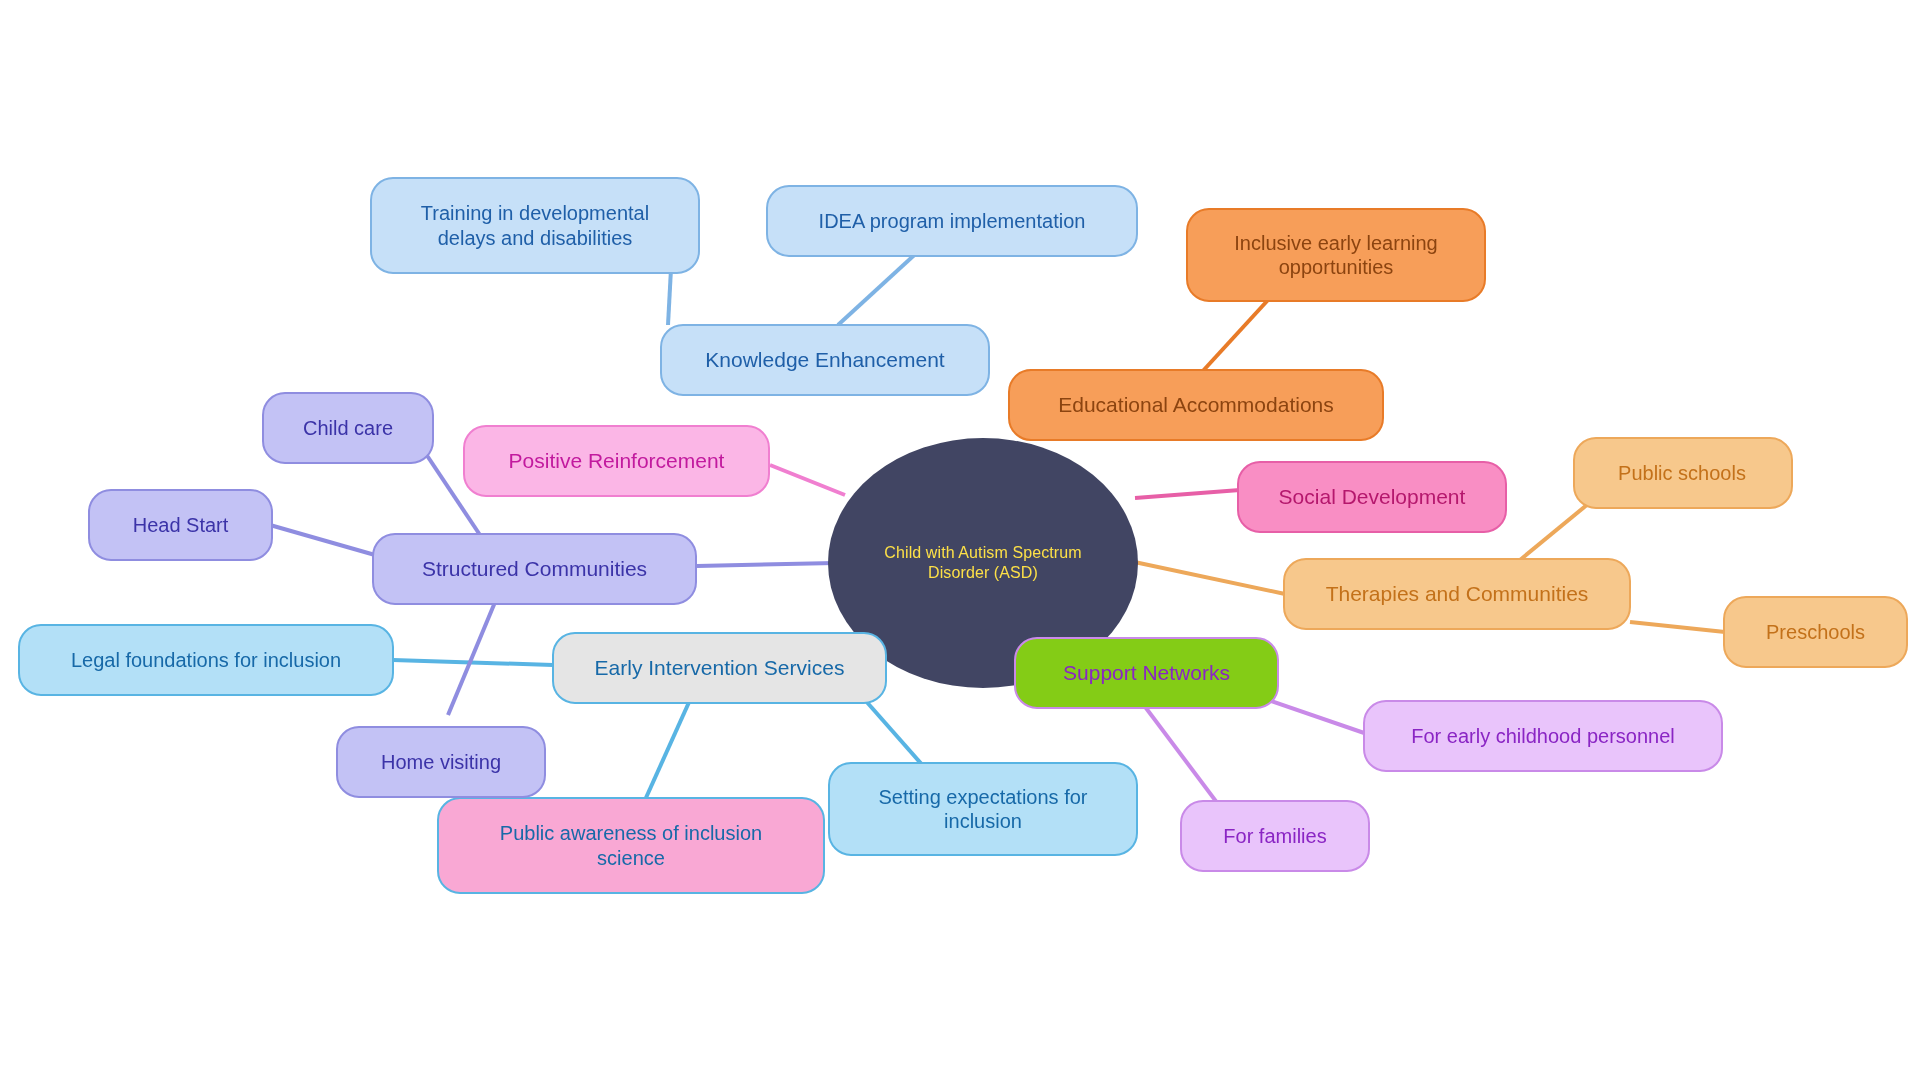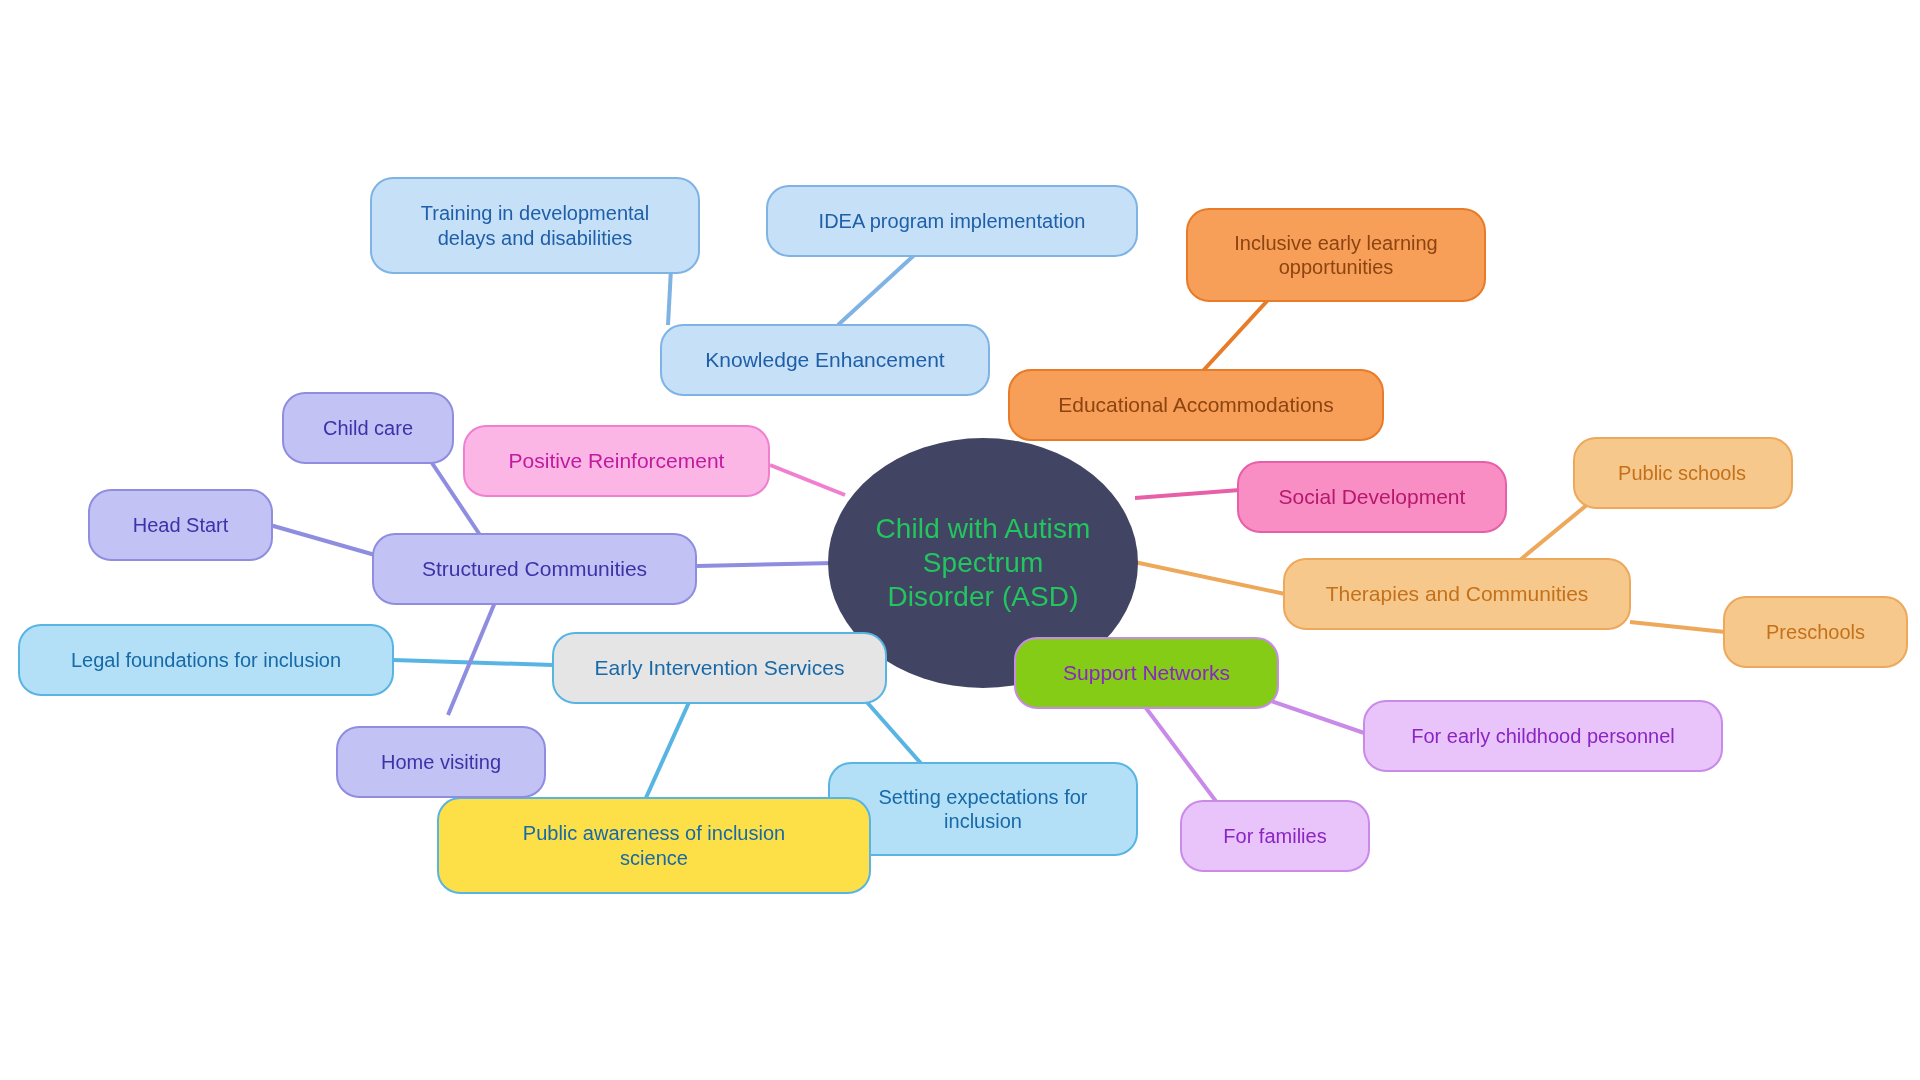--- a/index.html
+++ b/index.html
@@ -35,22 +35,22 @@
     border-style: solid;
     border-width: 2px;
     line-height: 1.22;
     padding: 4px 10px;
     white-space: pre-line;
   }
   .node.root {
     border-radius: 50%;
     border-width: 0;
     background: #414563;
-    color: #22c55e;
-    font-size: 28px;
+    color: #fde047;
+    font-size: 16px;
     letter-spacing: 0.1px;
   }
   .rounded {
     border-radius: 23px;
   }
   .lvl1 { font-size: 21px; }
   .lvl2 { font-size: 20px; }
 </style>
 </head>
 <body>
@@ -149,38 +149,38 @@
   </div>
 
   <div class="node rounded lvl1" style="left:552px; top:632px; width:335px; height:72px; background:#e5e5e5; border-color:#58b4e3; color:#1769a8;">
     <span>Early Intervention Services</span>
   </div>
 
   <div class="node rounded lvl2" style="left:18px; top:624px; width:376px; height:72px; background:#b3e0f7; border-color:#58b4e3; color:#1769a8;">
     <span>Legal foundations for inclusion</span>
   </div>
 
-  <div class="node rounded lvl2" style="left:437px; top:797px; width:434px; height:97px; background:#fde047; border-color:#58b4e3; color:#1769a8;">
+  <div class="node rounded lvl2" style="left:437px; top:797px; width:388px; height:97px; background:#f9a8d4; border-color:#58b4e3; color:#1769a8;">
     <span>Public awareness of inclusion
 science</span>
   </div>
 
   <div class="node rounded lvl2" style="left:336px; top:710px; width:210px; height:72px; background:#c3c2f5; border-color:#8f8de0; color:#3b33a8;margin-top:16px;">
     <span>Home visiting</span>
   </div>
 
   <div class="node rounded lvl1" style="left:372px; top:533px; width:325px; height:72px; background:#c3c2f5; border-color:#8f8de0; color:#3b33a8;">
     <span>Structured Communities</span>
   </div>
 
   <div class="node rounded lvl2" style="left:88px; top:489px; width:185px; height:72px; background:#c3c2f5; border-color:#8f8de0; color:#3b33a8;">
     <span>Head Start</span>
   </div>
 
-  <div class="node rounded lvl2" style="left:262px; top:392px; width:172px; height:72px; background:#c3c2f5; border-color:#8f8de0; color:#3b33a8;margin-left:20px;">
+  <div class="node rounded lvl2" style="left:262px; top:392px; width:172px; height:72px; background:#c3c2f5; border-color:#8f8de0; color:#3b33a8;">
     <span>Child care</span>
   </div>
 
   <div class="node rounded lvl1" style="left:463px; top:425px; width:307px; height:72px; background:#fbb6e6; border-color:#f07fd0; color:#c21a9e;">
     <span>Positive Reinforcement</span>
   </div>
 
 </div>
 
 </body></html>

